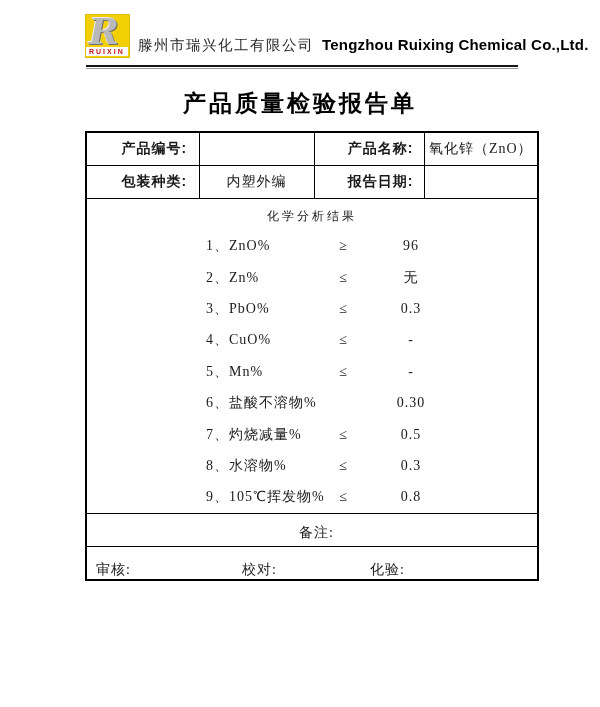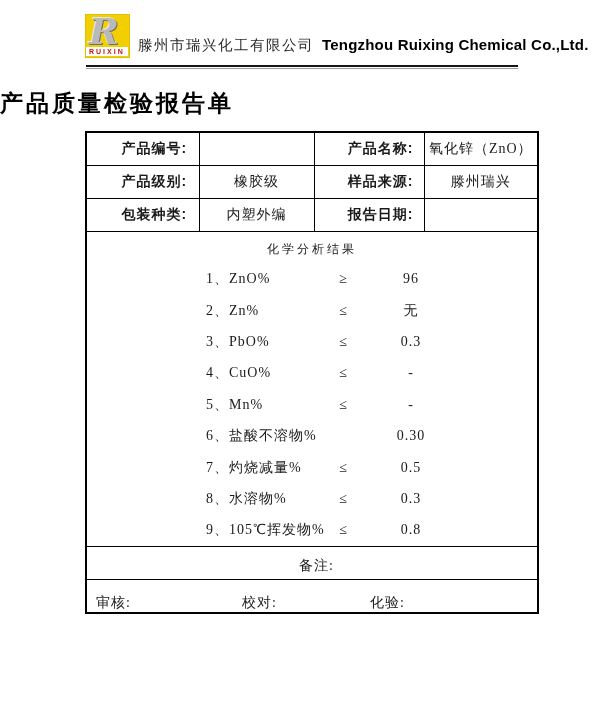--- a/index.html
+++ b/index.html
@@ -23,21 +23,21 @@
                 font-weight:bold; font-size:7px; letter-spacing:2px;
                 padding:1px 3px; line-height:1; }
   .company { margin-left:8px; white-space:nowrap; padding-bottom:3px; }
   .company-cn { font-size:14.5px; letter-spacing:1.5px; color:#2a2a2a; }
   .company-en { font-family:"Liberation Sans", sans-serif; font-weight:bold;
                 font-size:15px; letter-spacing:0.2px; color:#000; margin-left:4px; }
   .header-rule { position:absolute; left:86px; top:65px; width:432px; height:4px;
                  border-top:2px solid #161616; border-bottom:1px solid #9a9a9a; }
 
   
-  .title { position:absolute; left:0; top:88px; width:600px; 
+  .title { position:absolute; left:0; top:88px; width:600px; text-align:center;
            font-family:"Liberation Sans", sans-serif; font-weight:bold;
            font-size:23px; letter-spacing:3px; color:#000; }
 
   
   table.report { position:absolute; left:85px; top:131px; width:452px;
                  border-collapse:collapse; table-layout:fixed;
                  border:2px solid #000; }
   table.report td { border:1px solid #000; text-align:center; vertical-align:middle;
                     font-size:14px; height:33px; overflow:hidden; }
   td.lbl { font-family:"Liberation Sans", sans-serif; font-weight:bold;
@@ -92,26 +92,20 @@
         <col style="width:115px">
         <col style="width:110px">
         <col style="width:114px">
     </colgroup>
     <tbody>
       <tr>
         <td class="lbl">产品编号:</td>
         <td class="val"></td>
         <td class="lbl">产品名称:</td>
         <td class="val">氧化锌（ZnO）</td>
-      </tr>
-      <tr>
-        <td class="lbl">产品级别:</td>
-        <td class="val">橡胶级</td>
-        <td class="lbl">样品来源:</td>
-        <td class="val">滕州瑞兴</td>
       </tr>
       <tr>
         <td class="lbl">包装种类:</td>
         <td class="val">内塑外编</td>
         <td class="lbl">报告日期:</td>
         <td class="val"></td>
       </tr>
 
       <tr>
         <td class="chem-cell" colspan="4">

